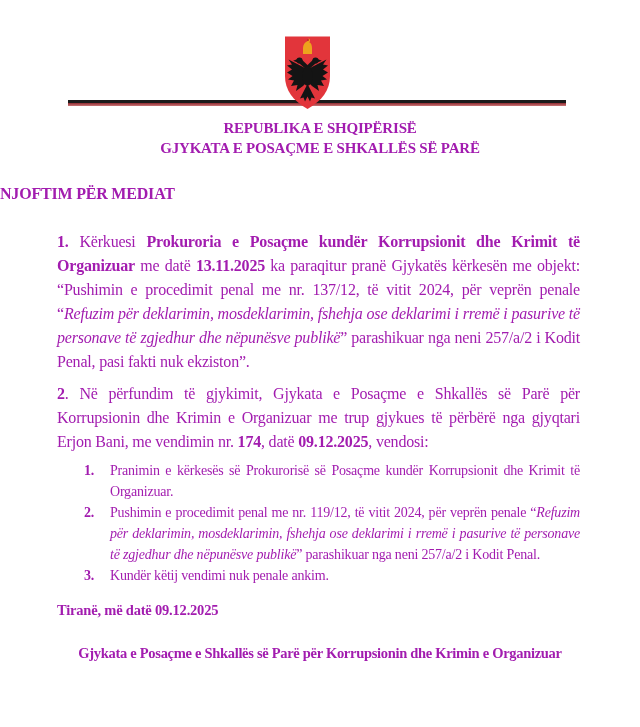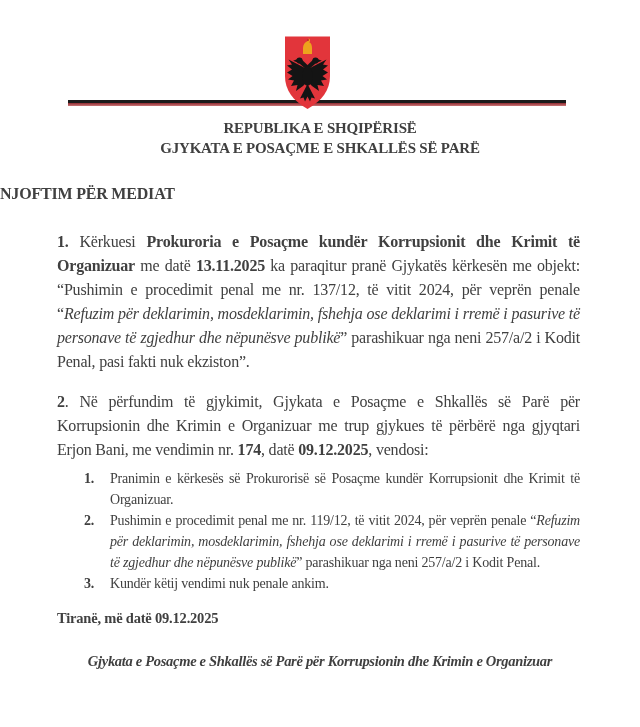--- a/index.html
+++ b/index.html
@@ -7,21 +7,21 @@
     padding: 0;
     background: #ffffff;
   }
   .page {
     position: relative;
     width: 640px;
     height: 727px;
     margin: 0 auto;
     background: #ffffff;
     font-family: "Liberation Serif", "DejaVu Serif", serif;
-    color: #404040;
+    color: #a21caf;
     overflow: hidden;
   }
   
   .rule {
     position: absolute;
     left: 68px;
     top: 100px;
     width: 498px;
     height: 6px;
     z-index: 1;
@@ -58,21 +58,21 @@
     margin: 0 60px 0 57px; 
   }
   .para {
     margin: 0;
     text-align: justify;
     font-size: 16px;
     line-height: 24px;
     letter-spacing: -0.2px;
   }
   .para-1 { margin-top: 26px; }
-  .para-2 { margin-top: 16px; }
+  .para-2 { margin-top: 8px; }
   .rich-b { font-weight: 700; }
   .rich-i { font-style: italic; }
   .decision-list {
     margin: 6px 0 0 0;
     padding: 0;
     list-style: none;
     font-size: 14px;
     line-height: 21px;
     letter-spacing: -0.2px;
   }
@@ -100,21 +100,20 @@
     letter-spacing: -0.2px;
   }
   .signature-line {
     margin-top: 22px;
     text-align: center;
     font-weight: 700;
     font-size: 14.5px;
     line-height: 21px;
     letter-spacing: -0.3px;
     white-space: nowrap;
-    font-style: italic;
   }
 </style>
 </head>
 <body>
 
 <div class="page">
 
   <div class="rule">
     <div class="rule-black"></div>
     <div class="rule-red"></div>

